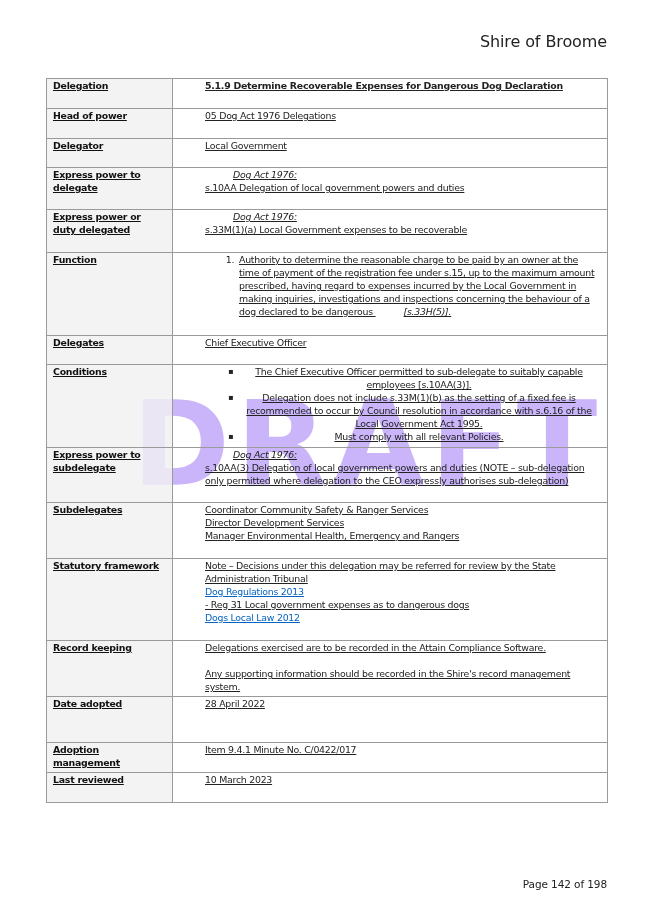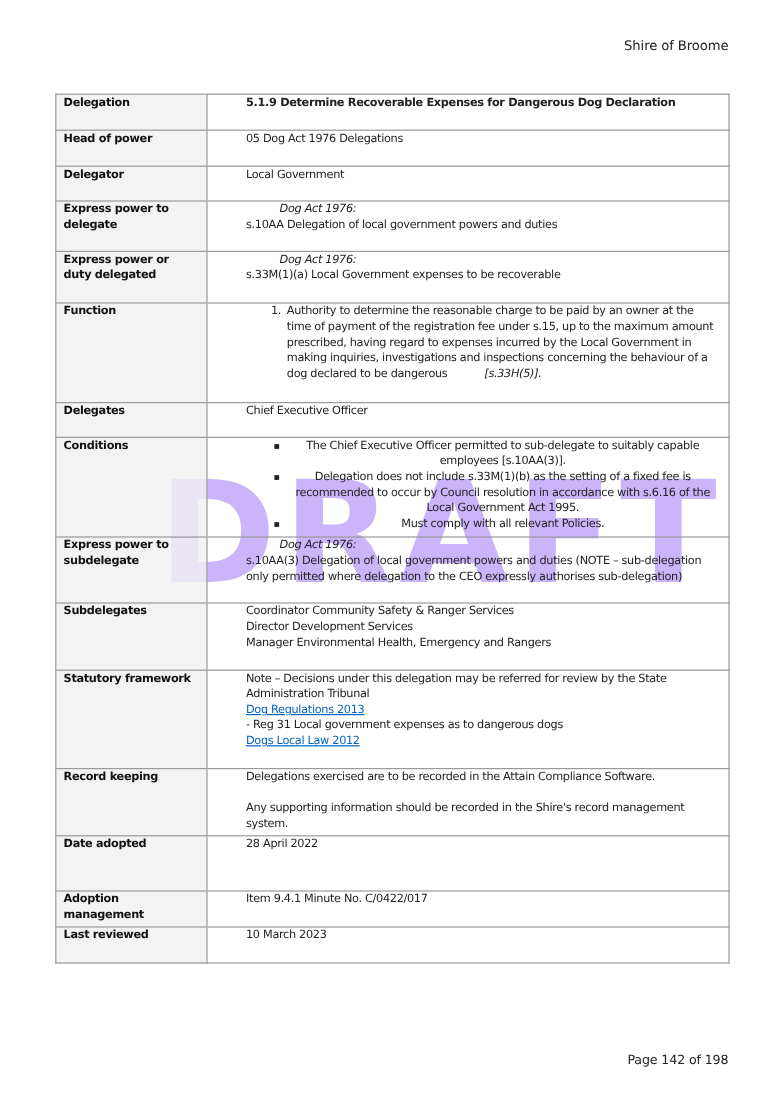--- a/index.html
+++ b/index.html
@@ -12,21 +12,21 @@
       height: 924px;
       position: relative;
       overflow: hidden;
       font-family: "DejaVu Sans", "Liberation Sans", sans-serif;
       color: #1a1a1a;
     }
     .header-text {
       position: absolute;
       top: 32px;
       right: 46px;
-      font-size: 11px;
+      font-size: 16px;
       color: #222;
       letter-spacing: -0.1px;
       text-align: center;
     }
     .footer-text {
       position: absolute;
       top: 878px;
       right: 46px;
       font-size: 10.5px;
       color: #222;
@@ -54,20 +54,21 @@
       table-layout: fixed;
       z-index: 1;
       font-size: 9.4px;
       letter-spacing: -0.25px;
     }
     table.deleg td {
       border: 1px solid #9a9a9a;
       vertical-align: top;
       padding: 0 6px;
       line-height: 13px;
+      text-decoration: underline;
     }
     table.deleg td.label {
       width: 113px;
       background: rgba(242,242,242,0.92);
       font-weight: bold;
       color: #111;
     }
     table.deleg td.value {
       background: rgba(255,255,255,0.55);
       color: #222;

